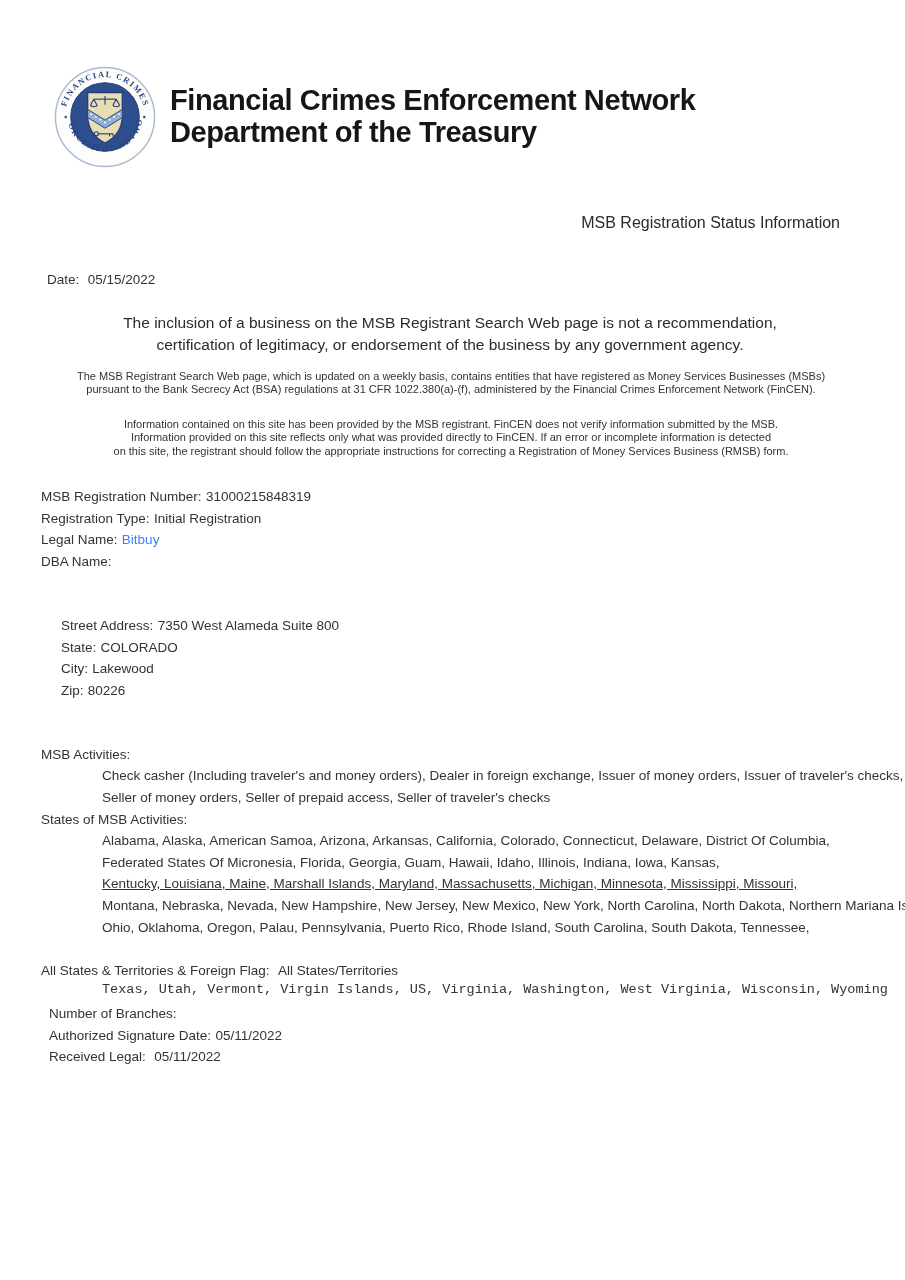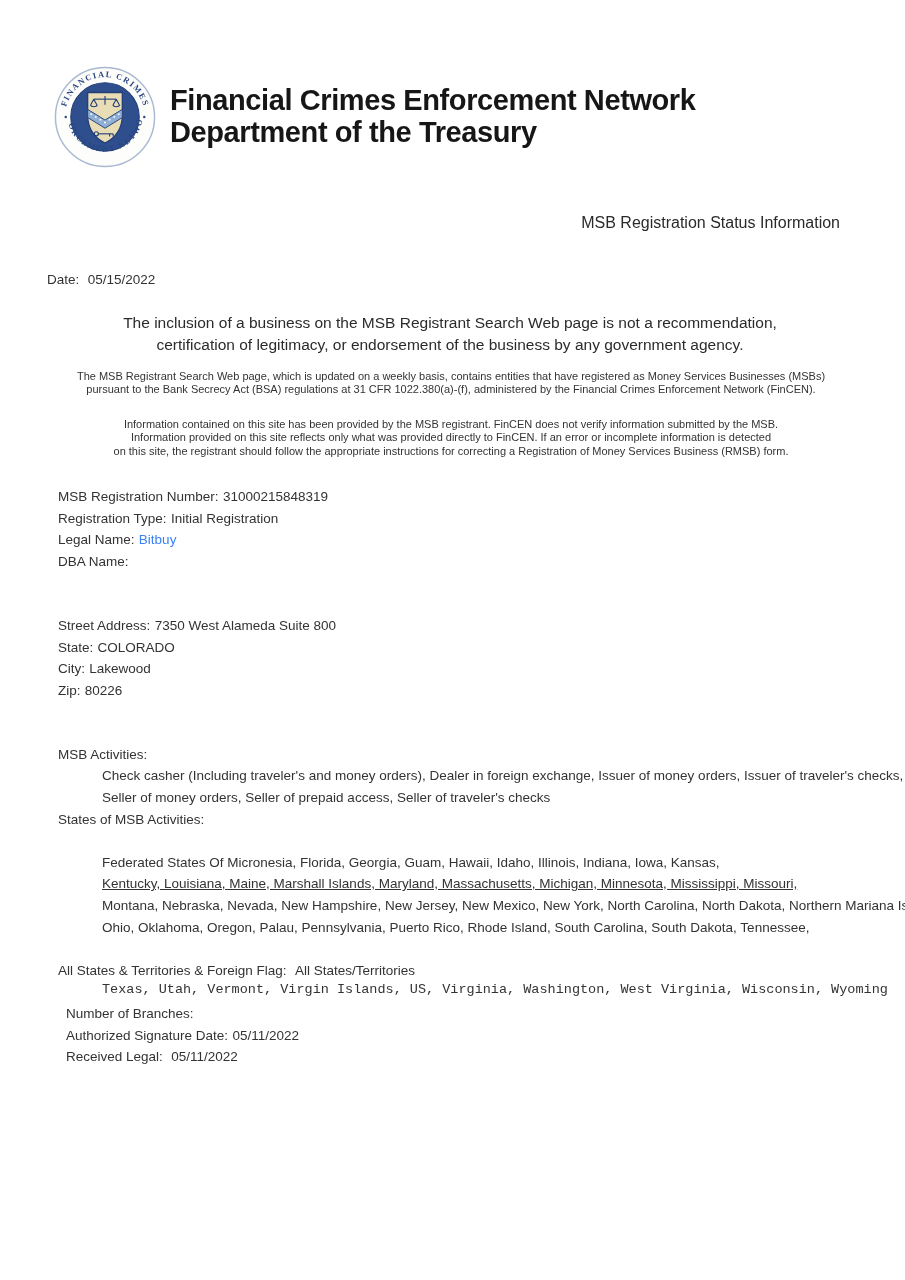--- a/index.html
+++ b/index.html
@@ -25,26 +25,26 @@
 
   
   .notice{left:40px;width:822px;text-align:center;font-size:11px;line-height:13.4px;color:#333;}
   .notice1{top:370px;}
   .notice2{top:418px;}
 
   
   .kv{font-size:13.5px;line-height:21.5px;color:#333;white-space:nowrap;}
   .kv .lbl{margin-right:0.32em;}
   .kv .gap-wide{margin-right:0.62em;}
-  .block-left{left:58px;}
+  .block-left{left:41px;}
   .indent{left:102px;}
   .val-muted{color:#3b82f6;}
 
   .reg-block{top:486px;}
-  .addr-block{top:615px;}
+  .addr-block{top:615px;margin-left:20px;}
   .act-heading{top:744px;}
   .act-line1{top:765px;}
   .act-line2{top:787px;}
   .states-heading{top:809px;}
   .state-l0{top:830px;}
   .state-l1{top:852px;}
   .state-l2{top:873px;text-decoration:underline;}
   .state-l3{top:895px;}
   .state-l4{top:917px;}
   .state-l5{top:979px;font-family:Liberation Mono, monospace;}
@@ -153,20 +153,21 @@
     <div class="kv">
       <span class="lbl">Zip:</span><span>80226</span>
     </div>
   </div>
 
   <div class="abs block-left act-heading kv">MSB Activities:</div>
   <div class="abs indent act-line1 kv">Check casher (Including traveler's and money orders), Dealer in foreign exchange, Issuer of money orders, Issuer of traveler's checks, Money transmitter,</div>
   <div class="abs indent act-line2 kv">Seller of money orders, Seller of prepaid access, Seller of traveler's checks</div>
 
   <div class="abs block-left states-heading kv">States of MSB Activities:</div>
+  <div class="abs indent state-l0 kv">Alabama, Alaska, American Samoa, Arizona, Arkansas, California, Colorado, Connecticut, Delaware, District Of Columbia,</div>
   <div class="abs indent state-l1 kv">Federated States Of Micronesia, Florida, Georgia, Guam, Hawaii, Idaho, Illinois, Indiana, Iowa, Kansas,</div>
   <div class="abs indent state-l2 kv">Kentucky, Louisiana, Maine, Marshall Islands, Maryland, Massachusetts, Michigan, Minnesota, Mississippi, Missouri,</div>
   <div class="abs indent state-l3 kv">Montana, Nebraska, Nevada, New Hampshire, New Jersey, New Mexico, New York, North Carolina, North Dakota, Northern Mariana Islands,</div>
   <div class="abs indent state-l4 kv">Ohio, Oklahoma, Oregon, Palau, Pennsylvania, Puerto Rico, Rhode Island, South Carolina, South Dakota, Tennessee,</div>
   <div class="abs indent state-l5 kv">Texas, Utah, Vermont, Virgin Islands, US, Virginia, Washington, West Virginia, Wisconsin, Wyoming</div>
 
   <div class="abs block-left all-states kv">
     <span class="lbl gap-wide">All States &amp; Territories &amp; Foreign Flag:</span><span>All States/Territories</span>
   </div>
 

